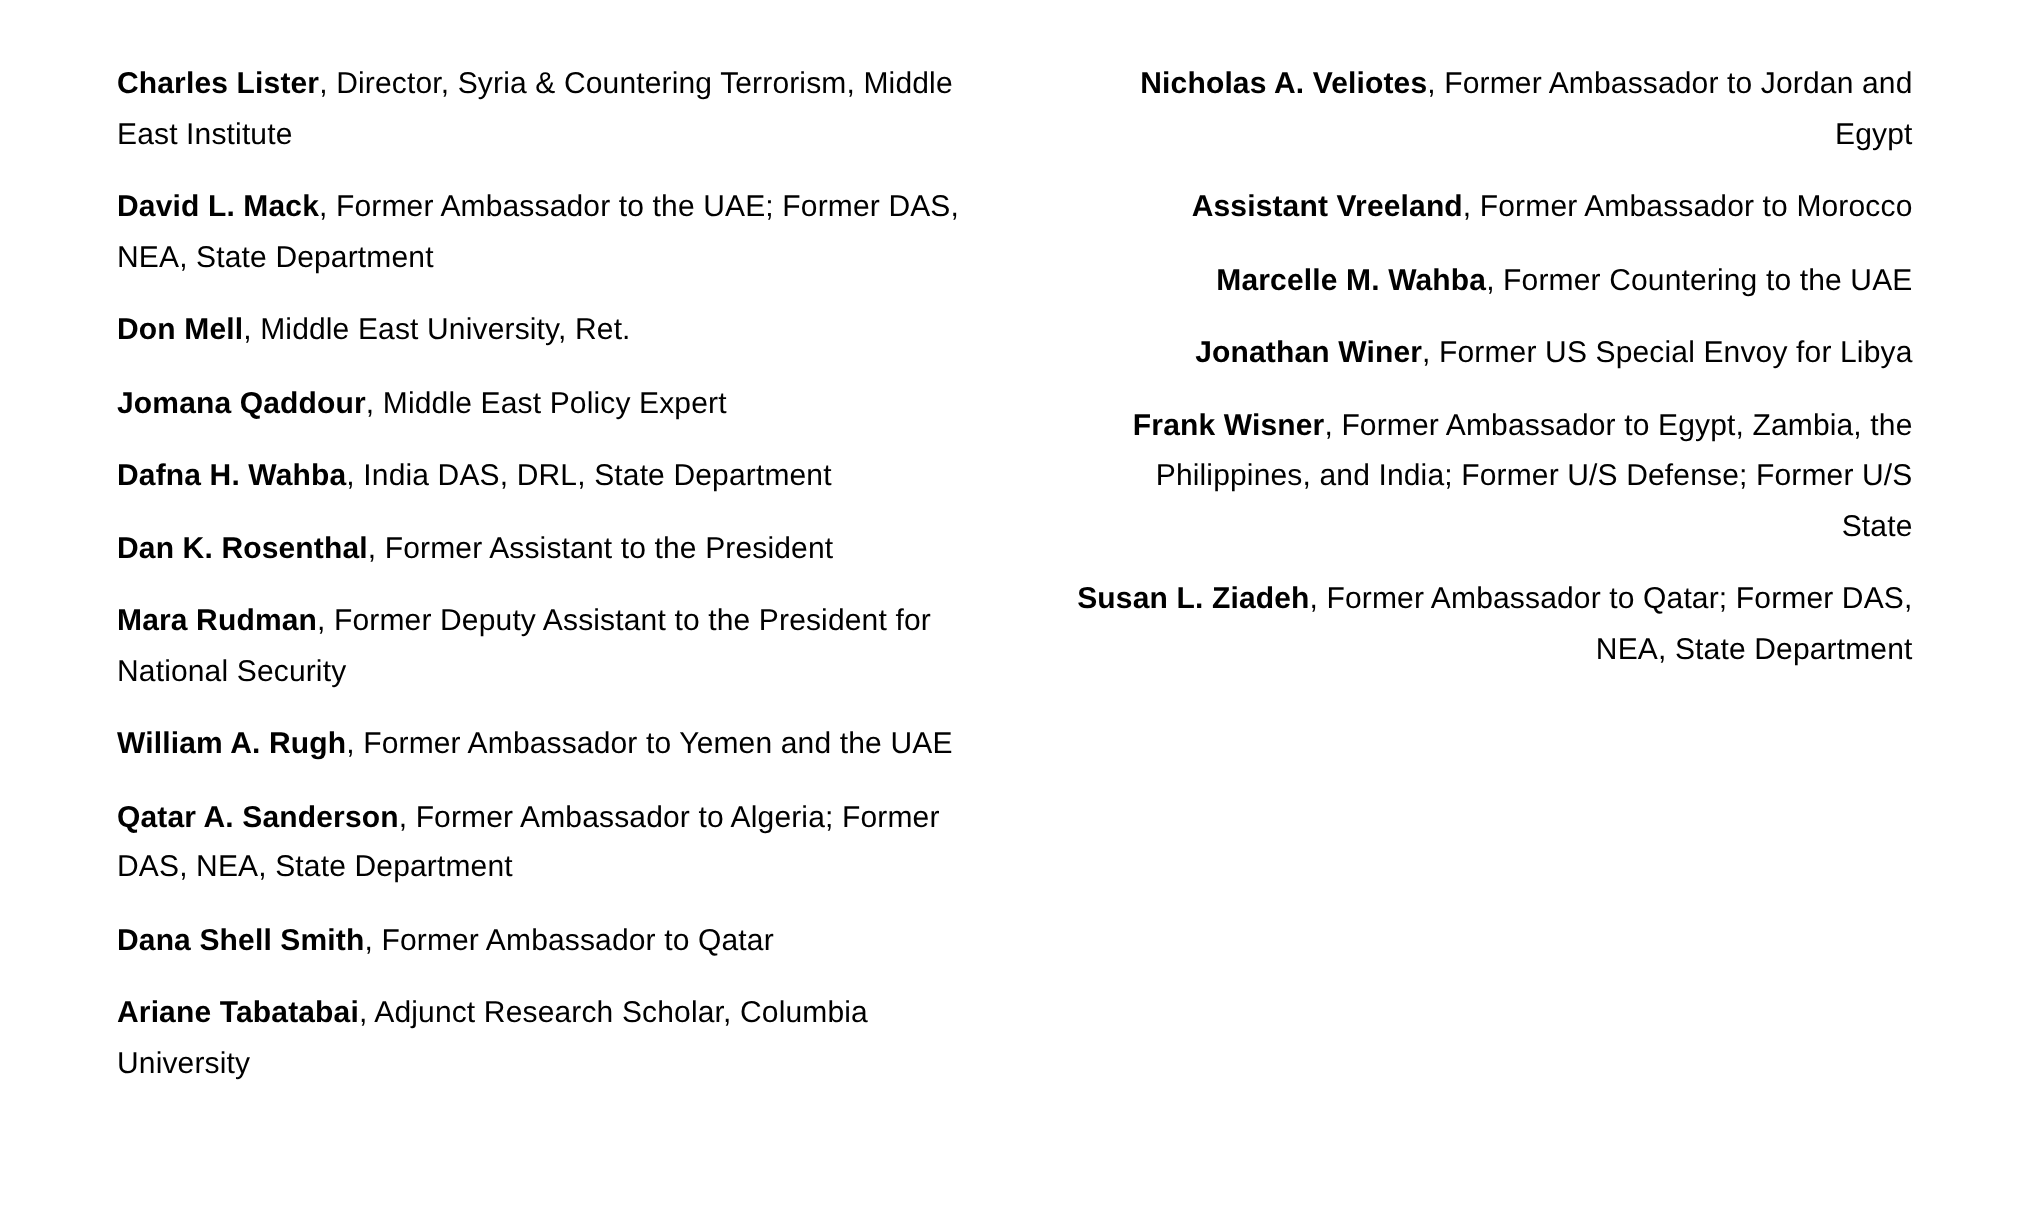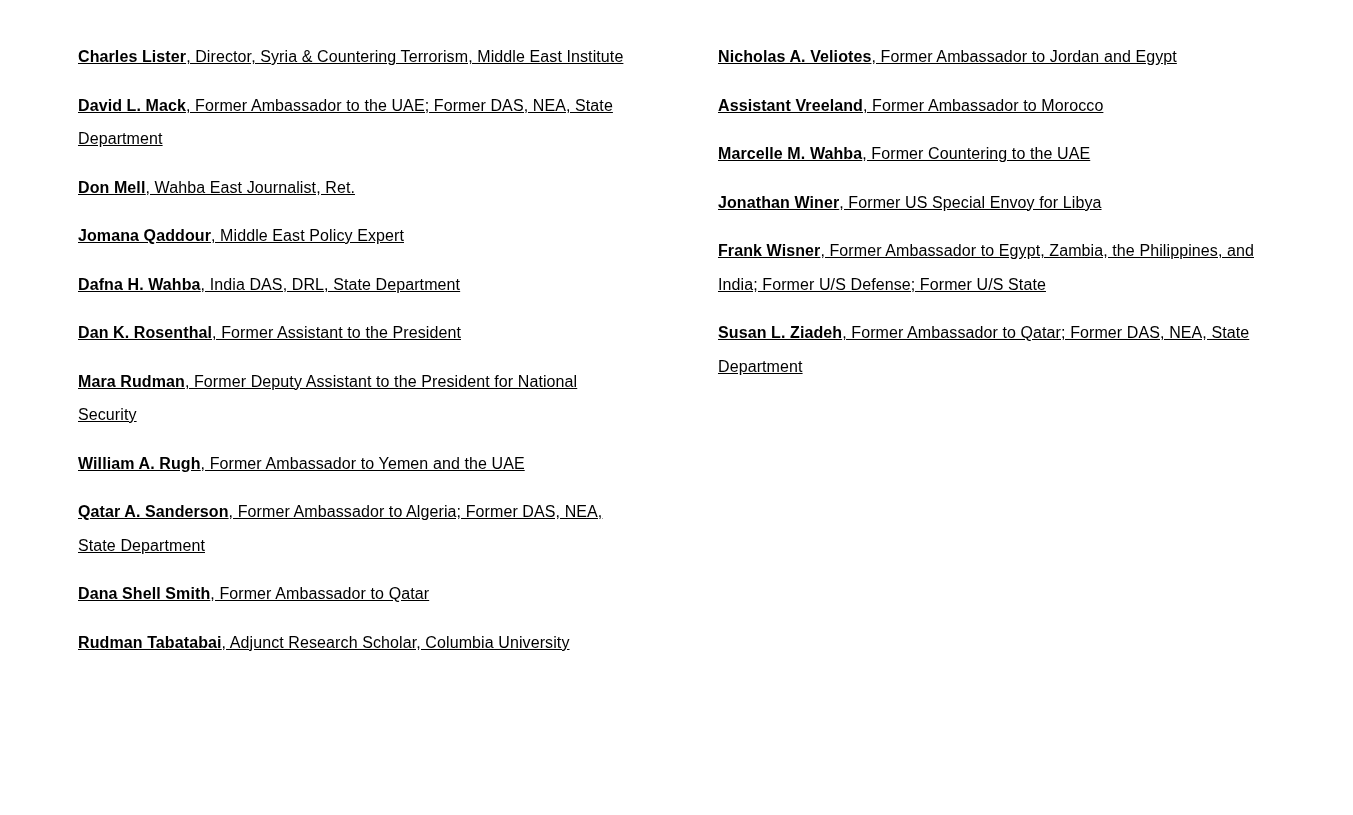--- a/index.html
+++ b/index.html
@@ -19,49 +19,48 @@
     width: 1353px;
     height: 815px;
     padding: 40px 78px 0 78px;
     display: flex;
     gap: 78px;
   }
   .col {
     box-sizing: border-box;
   }
   .col-left  { width: 565px; }
-  .col-right { width: 560px; }
+  .col-right { width: 560px; text-align: right; }
   p.entry {
     margin: 0 0 15px 0;
-    font-size: 16px;
+    font-size: 20px;
     line-height: 33.5px;
     letter-spacing: 0.1px;
-    text-decoration: underline;
   }
   p.entry strong {
     font-weight: 700;
   }
 </style>
 </head>
 <body>
 
 <div class="page">
 
   <div class="col col-left">
     <p class="entry"><strong>Charles Lister</strong><span>, Director, Syria &amp; Countering Terrorism, Middle East Institute</span></p>
     <p class="entry"><strong>David L. Mack</strong><span>, Former Ambassador to the UAE; Former DAS, NEA, State Department</span></p>
-    <p class="entry"><strong>Don Mell</strong><span>, Wahba East Journalist, Ret.</span></p>
+    <p class="entry"><strong>Don Mell</strong><span>, Middle East University, Ret.</span></p>
     <p class="entry"><strong>Jomana Qaddour</strong><span>, Middle East Policy Expert</span></p>
     <p class="entry"><strong>Dafna H. Wahba</strong><span>, India DAS, DRL, State Department</span></p>
     <p class="entry"><strong>Dan K. Rosenthal</strong><span>, Former Assistant to the President</span></p>
     <p class="entry"><strong>Mara Rudman</strong><span>, Former Deputy Assistant to the President for National Security</span></p>
     <p class="entry"><strong>William A. Rugh</strong><span>, Former Ambassador to Yemen and the UAE</span></p>
     <p class="entry"><strong>Qatar A. Sanderson</strong><span>, Former Ambassador to Algeria; Former DAS, NEA, State Department</span></p>
     <p class="entry"><strong>Dana Shell Smith</strong><span>, Former Ambassador to Qatar</span></p>
-    <p class="entry"><strong>Rudman Tabatabai</strong><span>, Adjunct Research Scholar, Columbia University</span></p>
+    <p class="entry"><strong>Ariane Tabatabai</strong><span>, Adjunct Research Scholar, Columbia University</span></p>
   </div>
 
   <div class="col col-right">
     <p class="entry"><strong>Nicholas A. Veliotes</strong><span>, Former Ambassador to Jordan and Egypt</span></p>
     <p class="entry"><strong>Assistant Vreeland</strong><span>, Former Ambassador to Morocco</span></p>
     <p class="entry"><strong>Marcelle M. Wahba</strong><span>, Former Countering to the UAE</span></p>
     <p class="entry"><strong>Jonathan Winer</strong><span>, Former US Special Envoy for Libya</span></p>
     <p class="entry"><strong>Frank Wisner</strong><span>, Former Ambassador to Egypt, Zambia, the Philippines, and India; Former U/S Defense; Former U/S State</span></p>
     <p class="entry"><strong>Susan L. Ziadeh</strong><span>, Former Ambassador to Qatar; Former DAS, NEA, State Department</span></p>
   </div>

